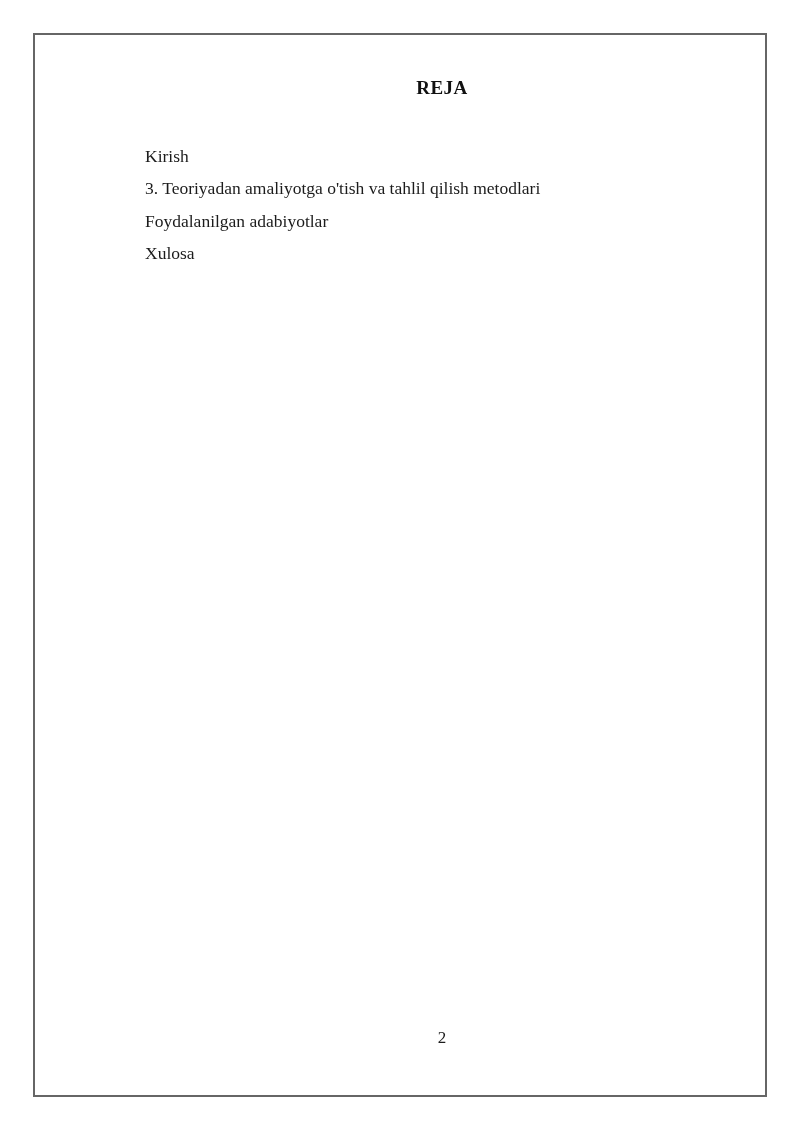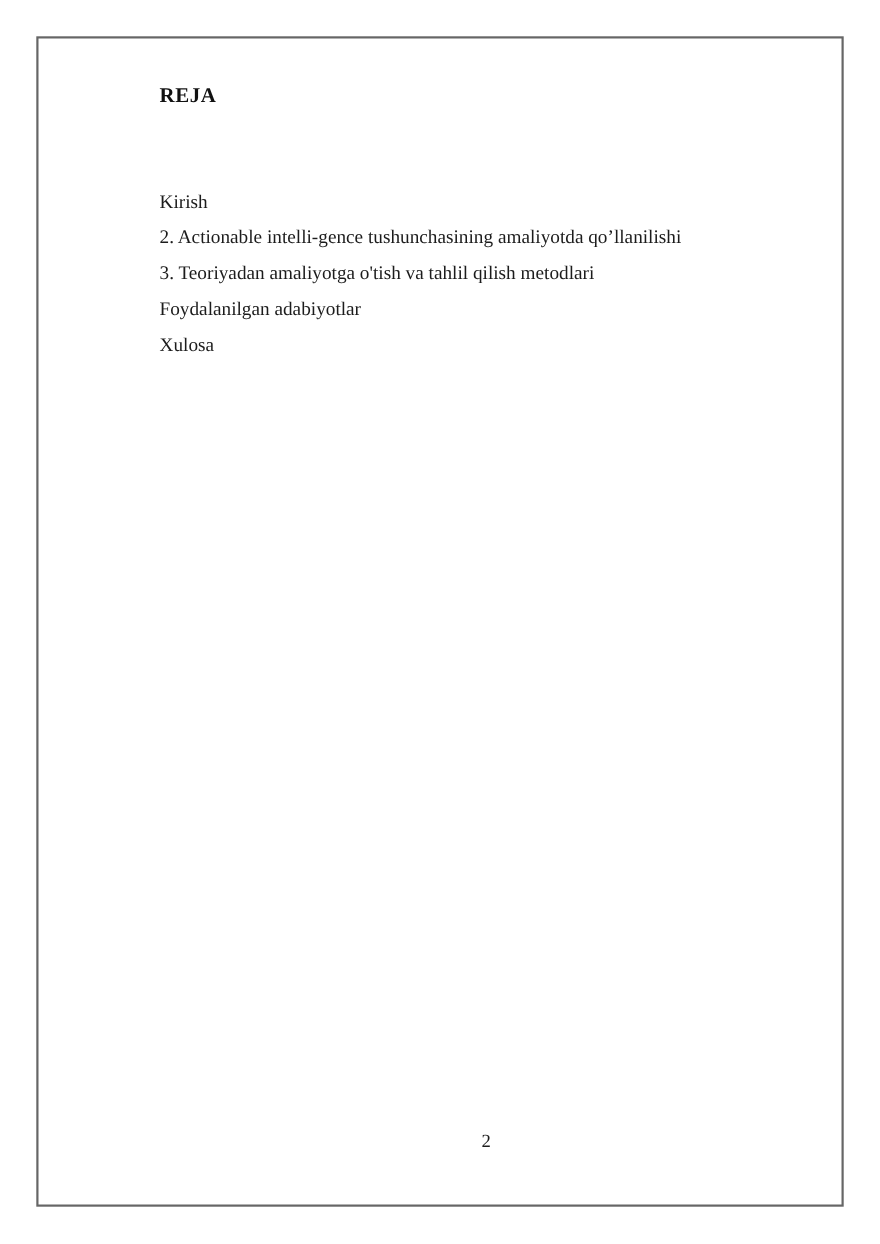--- a/index.html
+++ b/index.html
@@ -30,32 +30,31 @@
     left: 145px;
     top: 0;
     width: 594px;
     height: 1131px;
   }
   .doc-title {
     position: absolute;
     top: 77px;
     left: 0;
     width: 100%;
-    text-align: left;
+    text-align: center;
     font-weight: bold;
     font-size: 19px;
     letter-spacing: 0.5px;
     color: #111111;
   }
   .outline {
     position: absolute;
     top: 140px;
     left: 0;
     width: 100%;
-    margin-top: 27px;
   }
   .outline-line {
     font-size: 17.5px;
     line-height: 32.4px;
     height: 32.4px;
     white-space: nowrap;
     color: #1c1c1c;
   }
   .page-number {
     position: absolute;
@@ -70,20 +69,19 @@
 </head>
 <body>
 
 <div class="page-border"></div>
 
 <div class="content">
   <div class="doc-title">REJA</div>
 
   <div class="outline">
     <div class="outline-line">Kirish</div>
-    <div class="outline-line">2. Actionable intelli-gence tushunchasining amaliyotda qo’llanilishi</div>
     <div class="outline-line">3. Teoriyadan amaliyotga o'tish va tahlil qilish metodlari</div>
     <div class="outline-line">Foydalanilgan adabiyotlar</div>
     <div class="outline-line">Xulosa</div>
   </div>
 
   <div class="page-number">2</div>
 </div>
 
 </body></html>

